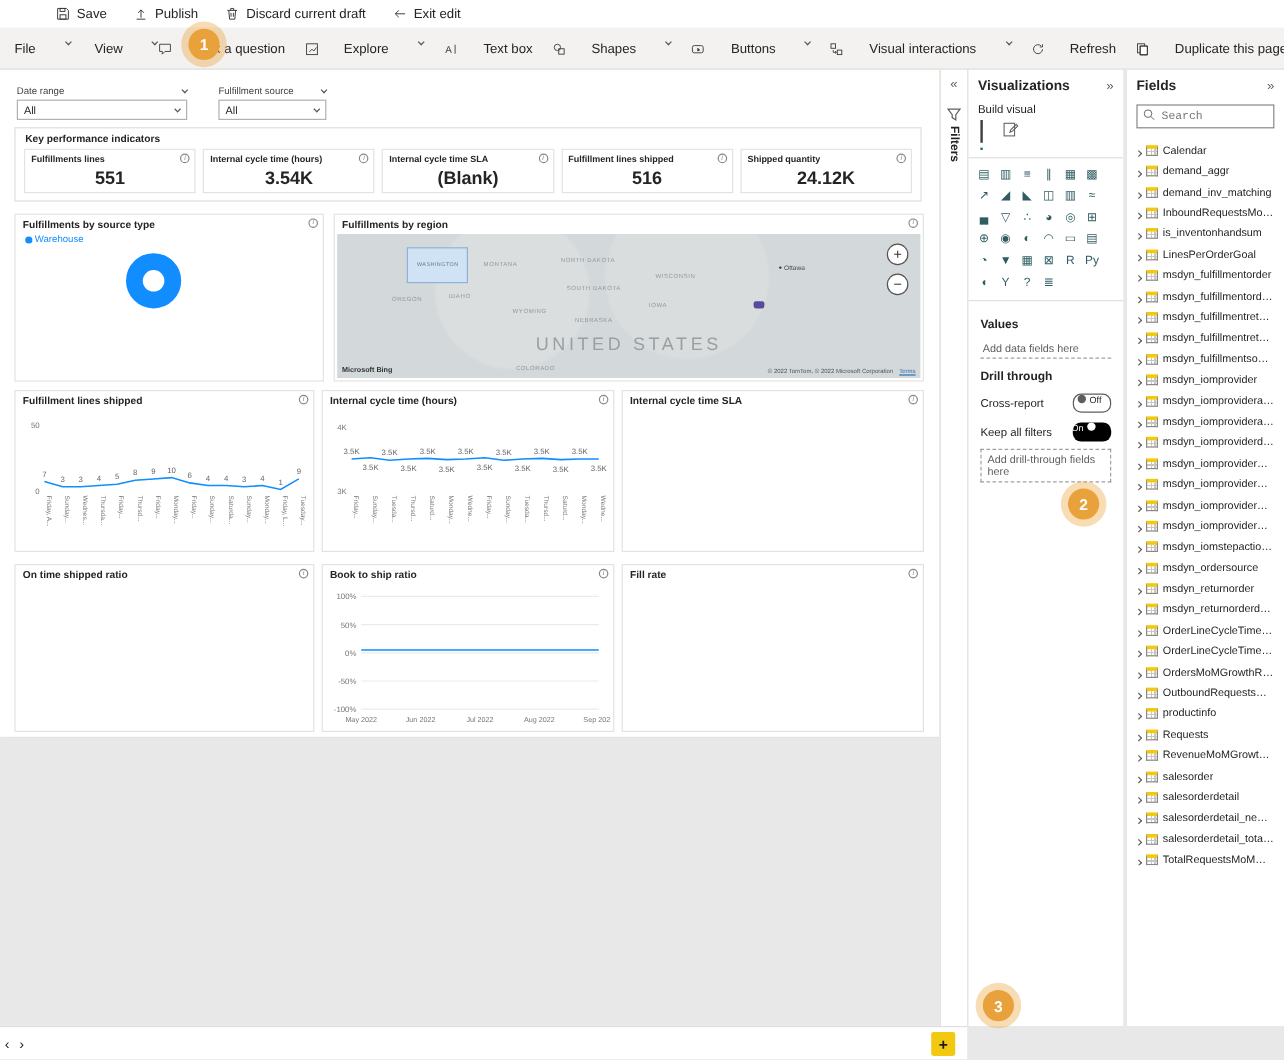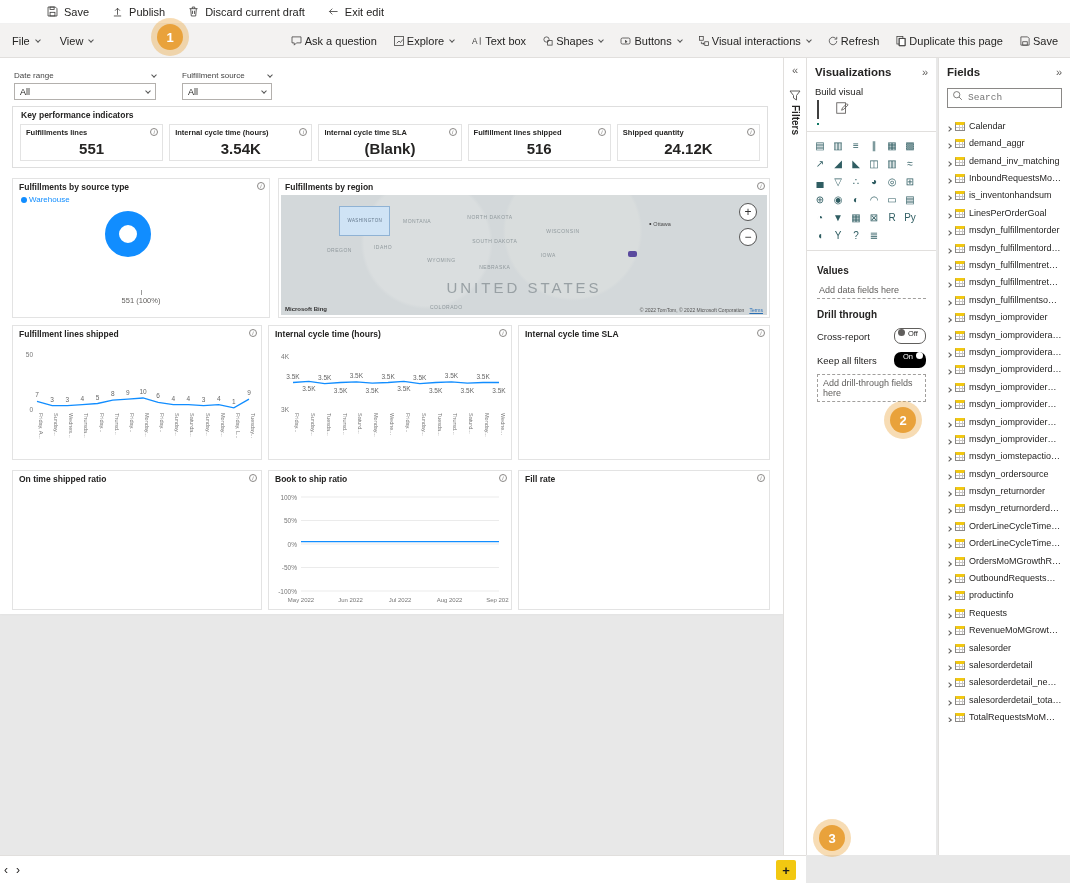--- a/index.html
+++ b/index.html
@@ -13,21 +13,21 @@
         font-size:6px;line-height:7px;text-align:center;color:#8a8886;font-style:italic;cursor:pointer}
   
   .topbar{position:absolute;left:0;top:0;width:1070px;height:24px;background:#fff;display:flex;align-items:center;
           gap:22px;padding-left:46px;font-size:11px;border-bottom:1px solid #f1f1f1;z-index:6}
   .topbar button{display:flex;align-items:center;gap:5px;font-size:11px}
   
   .menubar{position:absolute;left:0;top:24px;width:1070px;height:34px;background:#f3f2f1;border-bottom:1px solid #e1dfdd;
            display:flex;align-items:center;padding:0 12px;font-size:11px;z-index:5}
   .menubar .left{display:flex;gap:20px;align-items:center}
   .menubar .right{margin-left:auto;display:flex;gap:16px;align-items:center}
-  .mitem{display:flex;align-items:center;gap:2px;cursor:pointer;white-space:nowrap}
+  .mitem{display:flex;align-items:flex-start;gap:21px;cursor:pointer;white-space:nowrap}
   
   .canvas{position:absolute;left:0;top:58px;width:783px;height:797px;background:#e8e8e8;overflow:hidden}
   .page{position:absolute;left:0;top:0;width:783px;height:556px;background:#fff;box-shadow:0 0 3px rgba(0,0,0,.05)}
   .slicer{position:absolute}
   .slicer .lblrow{display:flex;justify-content:space-between;align-items:center;font-size:8px;color:#444;height:11px}
   .slicer .box{margin-top:2px;height:17px;border:1px solid #b3b0ad;background:#fff;font-size:9px;
                display:flex;align-items:center;justify-content:space-between;padding:0 5px;cursor:pointer}
   .kpi-panel{position:absolute;left:12px;top:48px;width:756px;height:62px;background:#fff;border:1px solid #dedede}
   .kpi-title{position:absolute;left:8px;top:3px;font-size:8.5px;font-weight:700}
   .kpi-cards{position:absolute;left:7px;top:17px;right:7px;bottom:6px;display:flex;gap:6px}
@@ -83,21 +83,21 @@
   .icon-grid{display:flex;flex-wrap:wrap;padding:0 4px;width:128px}
   .viz-ic{width:16px;height:16px;margin:1px;display:flex;align-items:center;justify-content:center;
           font-size:10px;color:#2f5d62;cursor:pointer}
   .sec{padding:10px 10px 0;font-size:10px;font-weight:700}
   .well{margin:6px 10px 0;font-size:9px;color:#605e5c;padding:3px 2px;border-bottom:1px dashed #a19f9d;cursor:pointer}
   .well.boxed{border:1px dashed #a19f9d;padding:3px 5px}
   .trow{display:flex;justify-content:space-between;align-items:center;padding:8px 10px 0;font-size:9.5px}
   .toggle{width:32px;height:16px;border-radius:7px;display:flex;align-items:flex-start;font-size:7.5px;cursor:pointer;flex:none}
   .toggle.off{border:1px solid #605e5c;padding:0 3px;gap:3px;color:#252423}
   .toggle .dot{width:7px;height:7px;border-radius:50%;background:#605e5c;flex:none}
-  .toggle.on{background:#000;color:#fff;justify-content:flex-end;padding:0 3px;gap:3px}
+  .toggle.on{background:#000;color:#fff;justify-content:flex-end;padding:0 13px;gap:3px}
   .toggle.on .dot{background:#fff}
   
   .searchwrap{margin:8px 8px 0;position:relative}
   .searchwrap input{width:100%;height:20px;border:1px solid #8a8886;font-size:9.5px;padding:0 4px 0 20px;
                     font-family:Liberation Mono, monospace;color:#252423;background:#fff}
   .searchwrap .sic{position:absolute;left:5px;top:4px}
   .f-list{margin-top:6px;overflow:hidden}
   .f-row{display:flex;align-items:flex-end;gap:4px;height:17.4px;padding:0 8px;font-size:9px;cursor:pointer}
   .f-row .nm{white-space:nowrap;overflow:hidden;text-overflow:ellipsis}
   .tbl-ic{width:10px;height:9px;border:1px solid #8a8886;border-top:3px solid #F2C811;flex:none;background:
@@ -294,21 +294,20 @@
     </div>
 
     <div class="card" style="left:12px;top:120px;width:258px;height:140px">
       <div class="ttl">Fulfillments by source type</div>
       <div class="info">i</div>
       <div class="legend">
           <span class="dot"></span>
           <span>Warehouse</span>
         </div>
       <div class="donut"></div>
-      <div class="donut-label"><span class="leader"></span><span>551 (100%)</span></div>
     </div>
 
     <div class="card" style="left:278px;top:120px;width:492px;height:140px">
       <div class="ttl">Fulfillments by region</div>
       <div class="info">i</div>
       <div class="map">
         <div class="wa">
             <span>WASHINGTON</span>
           </div>
         <div>

